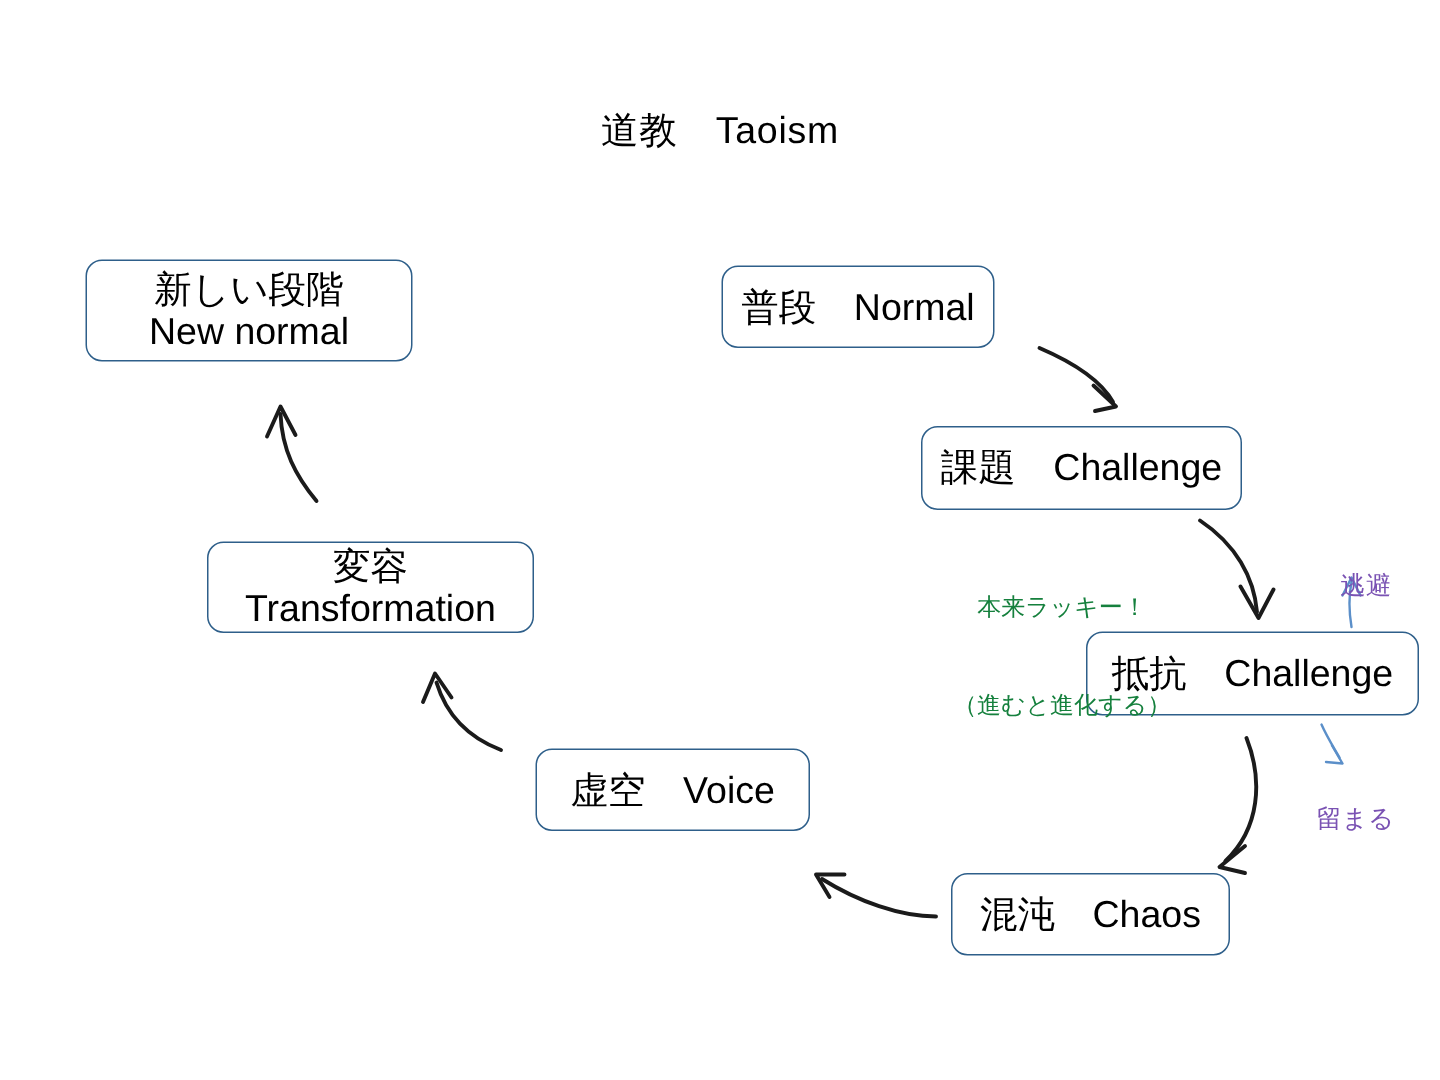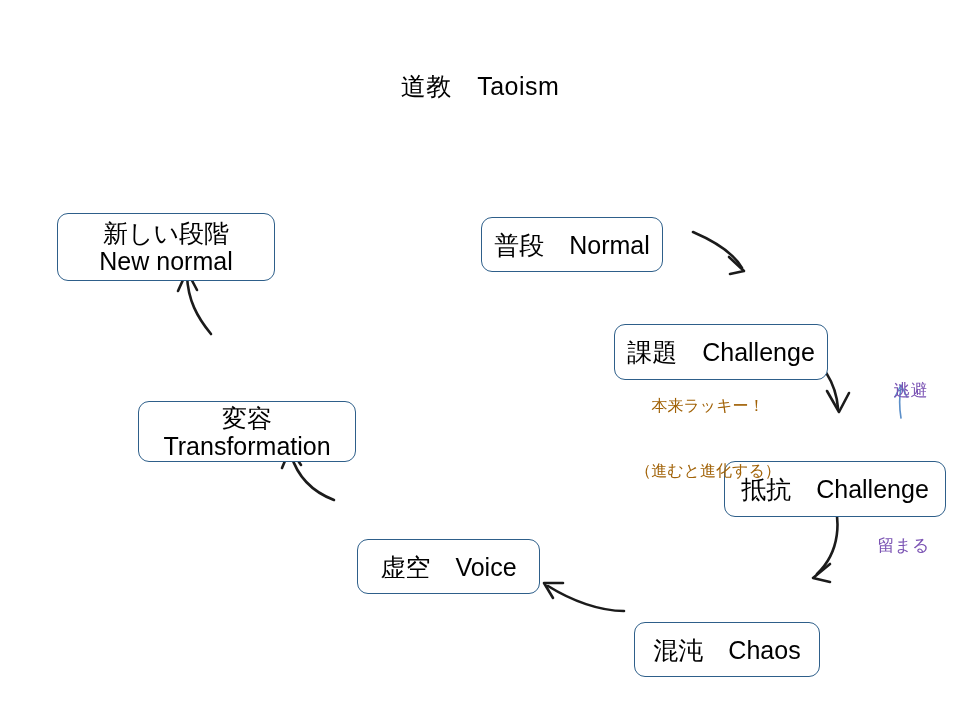--- a/index.html
+++ b/index.html
@@ -38,28 +38,27 @@
     background: #ffffff;
     color: #000000;
     display: flex;
     flex-direction: column;
     align-items: center;
     justify-content: center;
     text-align: center;
     font-size: 25px;
     line-height: 1.12;
     white-space: pre;
-    margin-top: 40px;
   }
   .node .ln { display: block; }
 
   
   .note-red {
     position: absolute;
-    color: #a16207;
+    color: #15803d;
     font-size: 16px;
     line-height: 1.35;
     text-align: center;
     white-space: pre;
   }
   .note-purple {
     position: absolute;
     color: #7a52b3;
     font-size: 17px;
     line-height: 1.3;

